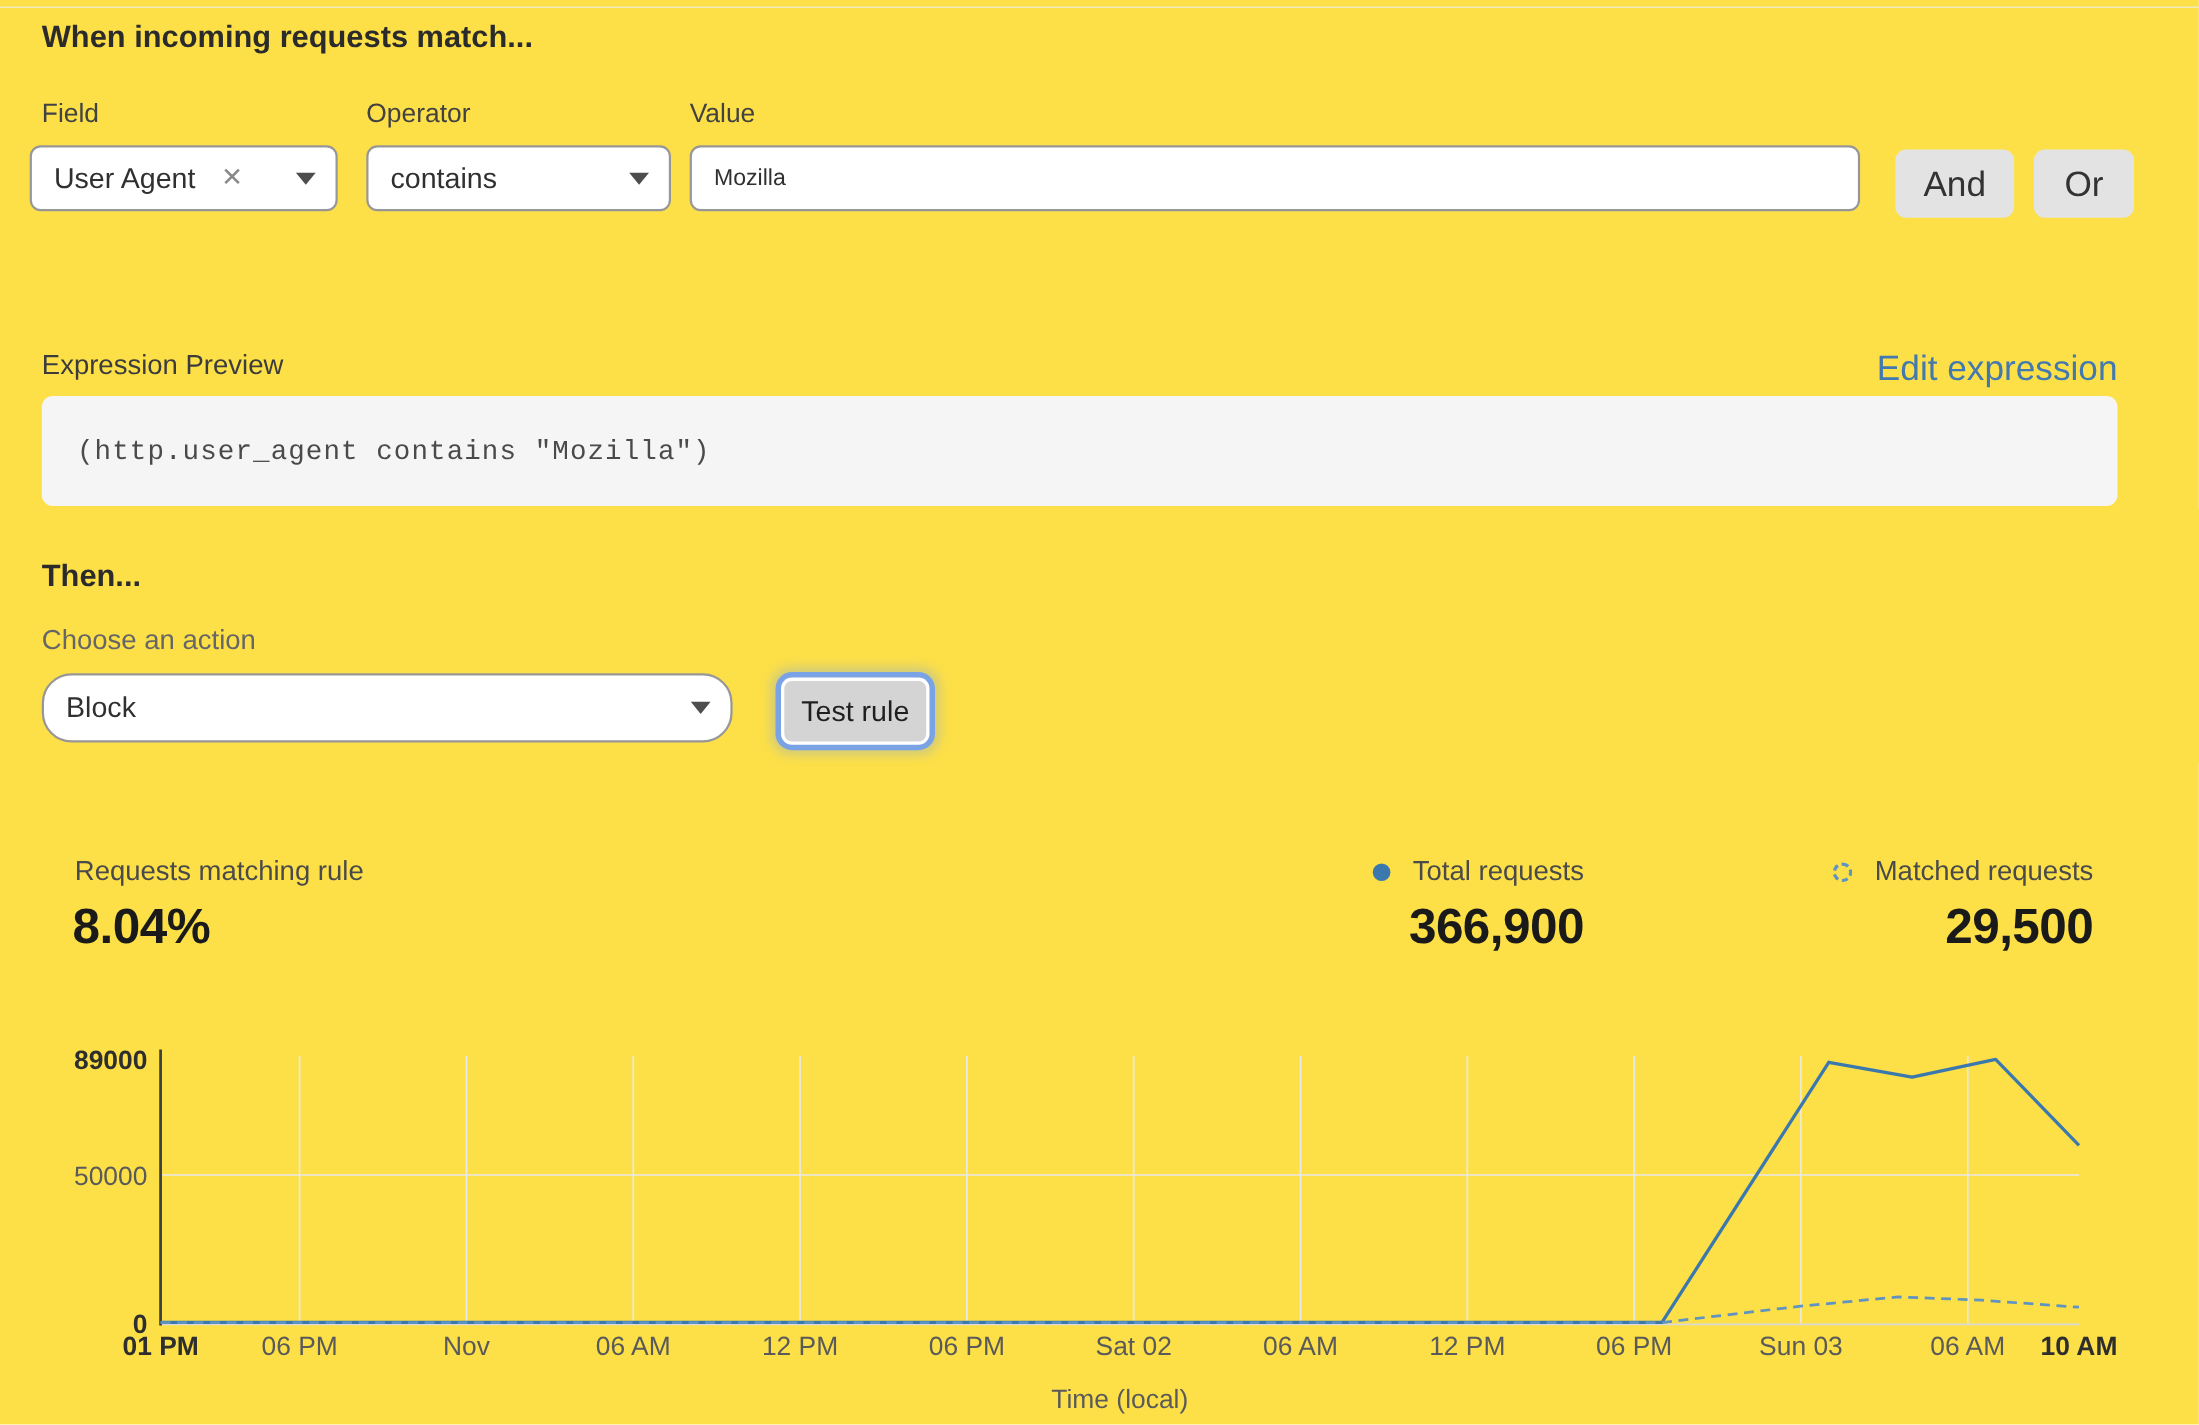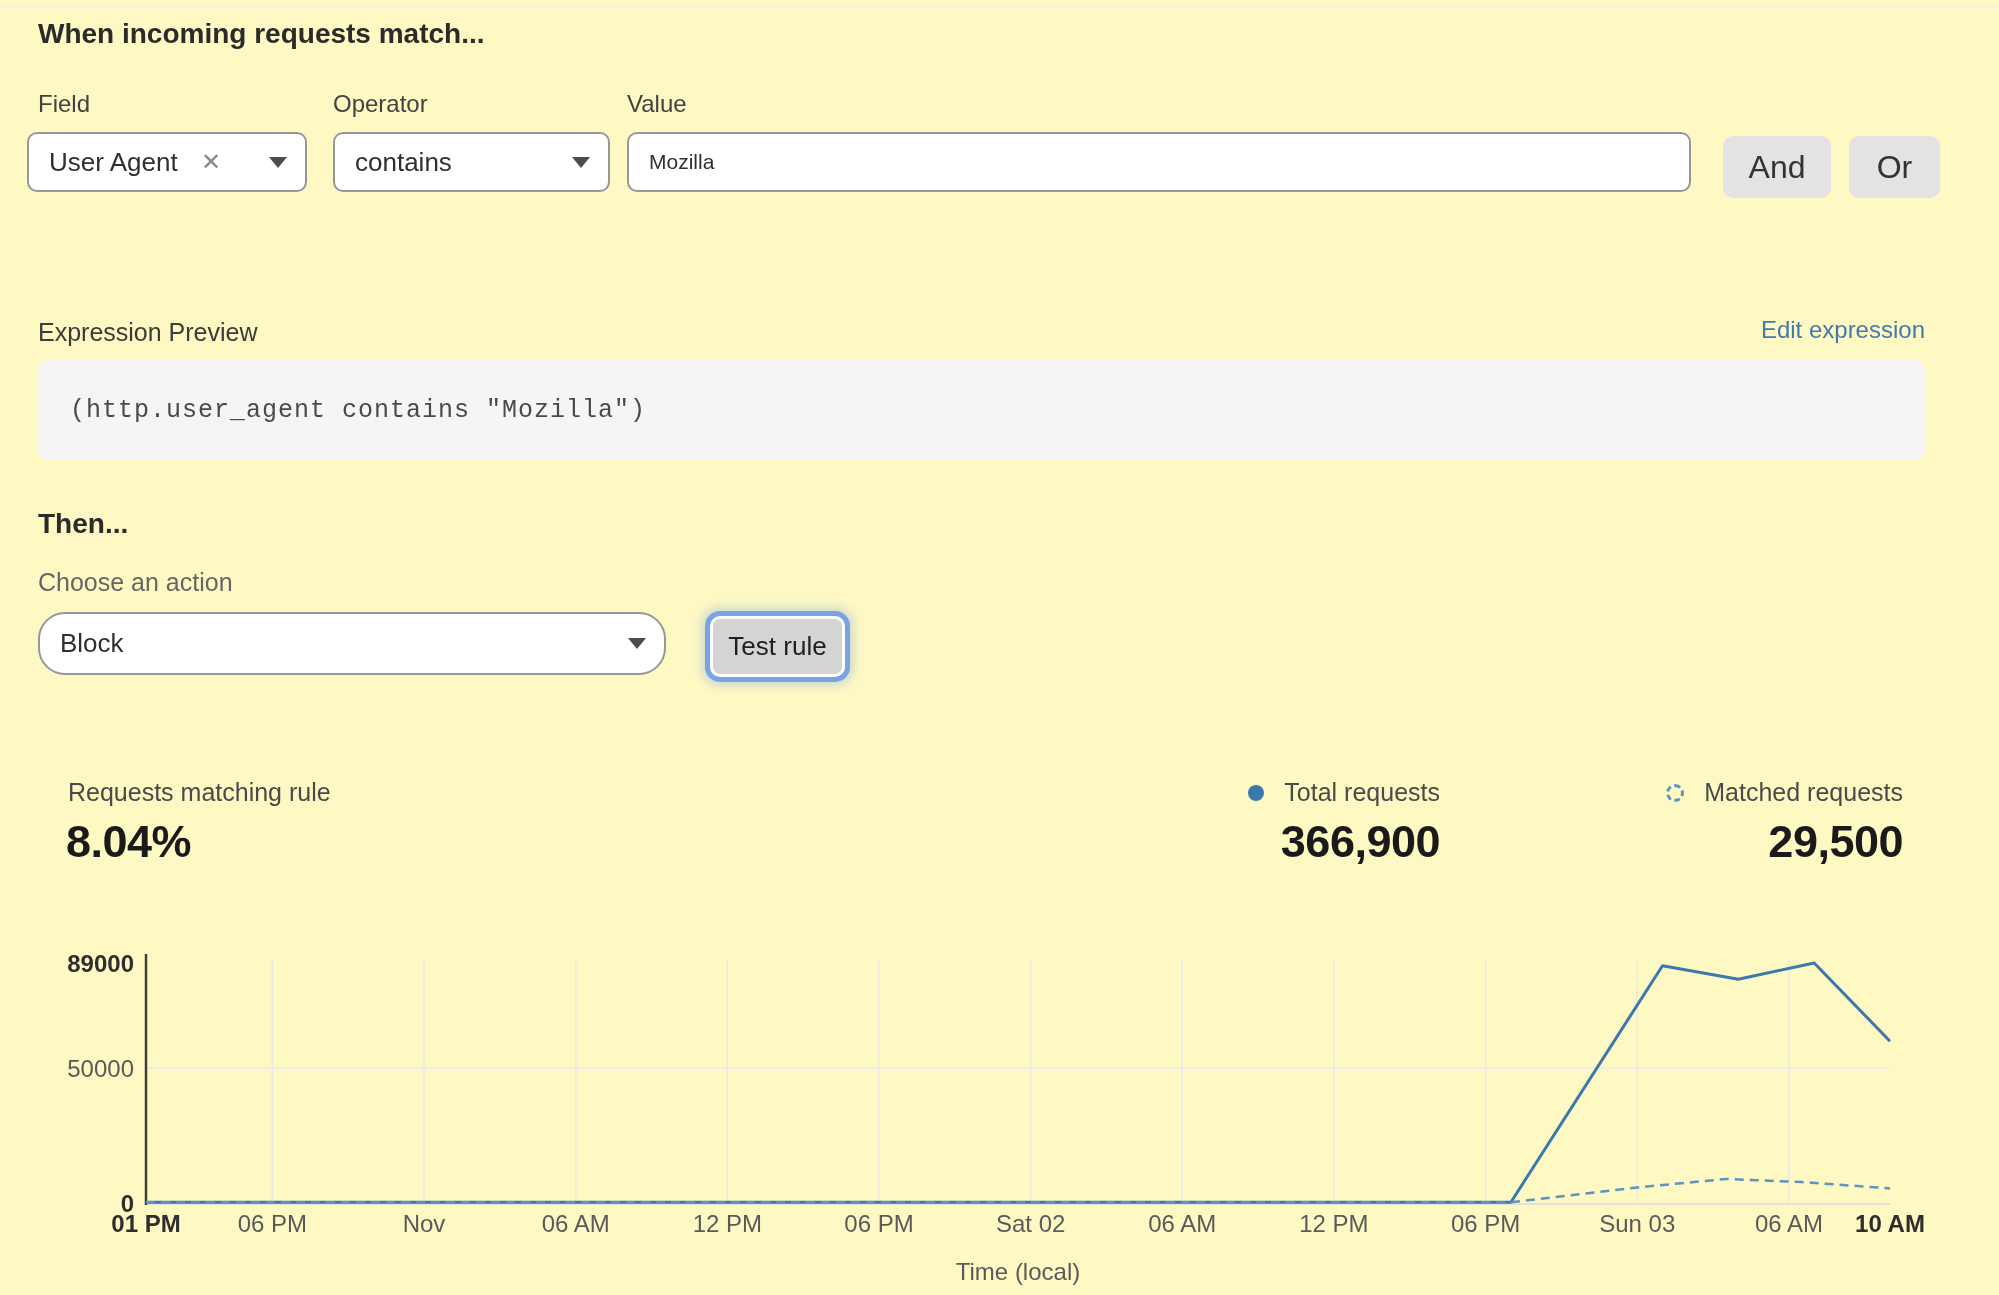--- a/index.html
+++ b/index.html
@@ -1,38 +1,38 @@
 <!DOCTYPE html>
 <html><head>
 <meta charset="utf-8">
 <style>
   html,body{margin:0;padding:0;background:#ffffff;}
   body{font-family:"Liberation Sans","DejaVu Sans",sans-serif;color:#2d2d2d;}
-  .page{position:relative;width:1999px;height:1295px;background:#fef9c3;overflow:hidden;}
+  .page{position:relative;width:1999px;height:1295px;background:#fde047;overflow:hidden;}
   .hairline{position:absolute;left:0;top:6px;width:100%;height:1px;background:#ededed;}
   .abs{position:absolute;}
 
   .h1{font-size:28px;font-weight:700;color:#2b2b2b;}
   .field-label{font-size:24px;color:#424242;}
 
   .select{box-sizing:border-box;height:60px;background:#fff;border:2px solid #979797;border-radius:10px;
           display:flex;align-items:center;padding:0 18px 0 20px;cursor:pointer;}
   .select .sel-text{font-size:26px;color:#303030;flex:1 1 auto;white-space:nowrap;overflow:hidden;}
   .clear-x{font-size:24px;color:#8a8a8a;margin-right:26px;line-height:1;}
   .caret{width:0;height:0;border-left:9px solid transparent;border-right:9px solid transparent;
          border-top:11px solid #4d4d4d;flex:0 0 auto;}
 
   .text-input{box-sizing:border-box;height:60px;background:#fff;border:2px solid #979797;border-radius:10px;
               font-family:inherit;font-size:21px;color:#303030;padding:0 20px;outline:none;}
 
   .pill-btn{box-sizing:border-box;height:62px;border:none;border-radius:10px;background:#e3e3e3;
             font-family:inherit;font-size:32px;color:#333;cursor:pointer;}
 
   .section-label{font-size:25px;color:#3c3c3c;}
-  .link{font-size:24px;color:#4379ae;cursor:pointer;text-decoration:none;}
+  .link{font-size:32px;color:#4379ae;cursor:pointer;text-decoration:none;}
   .code-block{box-sizing:border-box;background:#f5f5f5;border-radius:10px;display:flex;align-items:center;}
   .code-block code{font-family:"Liberation Mono","DejaVu Sans Mono",monospace;font-size:25px;color:#4a4a4a;
                    margin-left:32px;letter-spacing:1px;}
   .muted-label{font-size:25px;color:#666;}
 
   .test-btn{box-sizing:border-box;background:#d4d4d4;border:none;border-radius:7px;
             font-family:inherit;font-size:26px;color:#1f1f1f;cursor:pointer;
             box-shadow:0 0 0 3px #ffffff,0 0 0 8px #7aa3e6,0 0 10px 12px rgba(122,163,230,0.35);}
 
   .stat-label{font-size:25px;color:#4a4a4a;}

